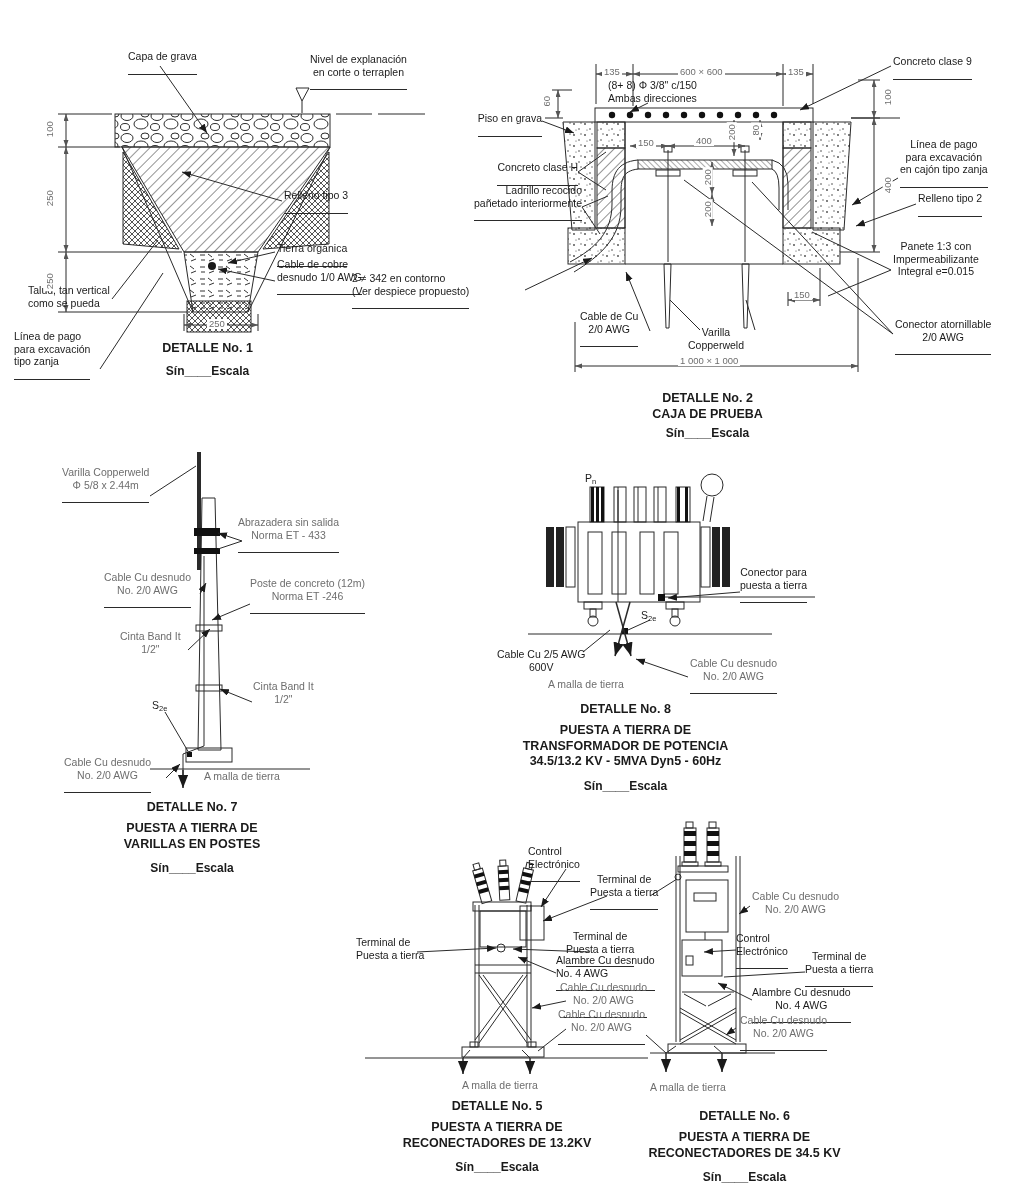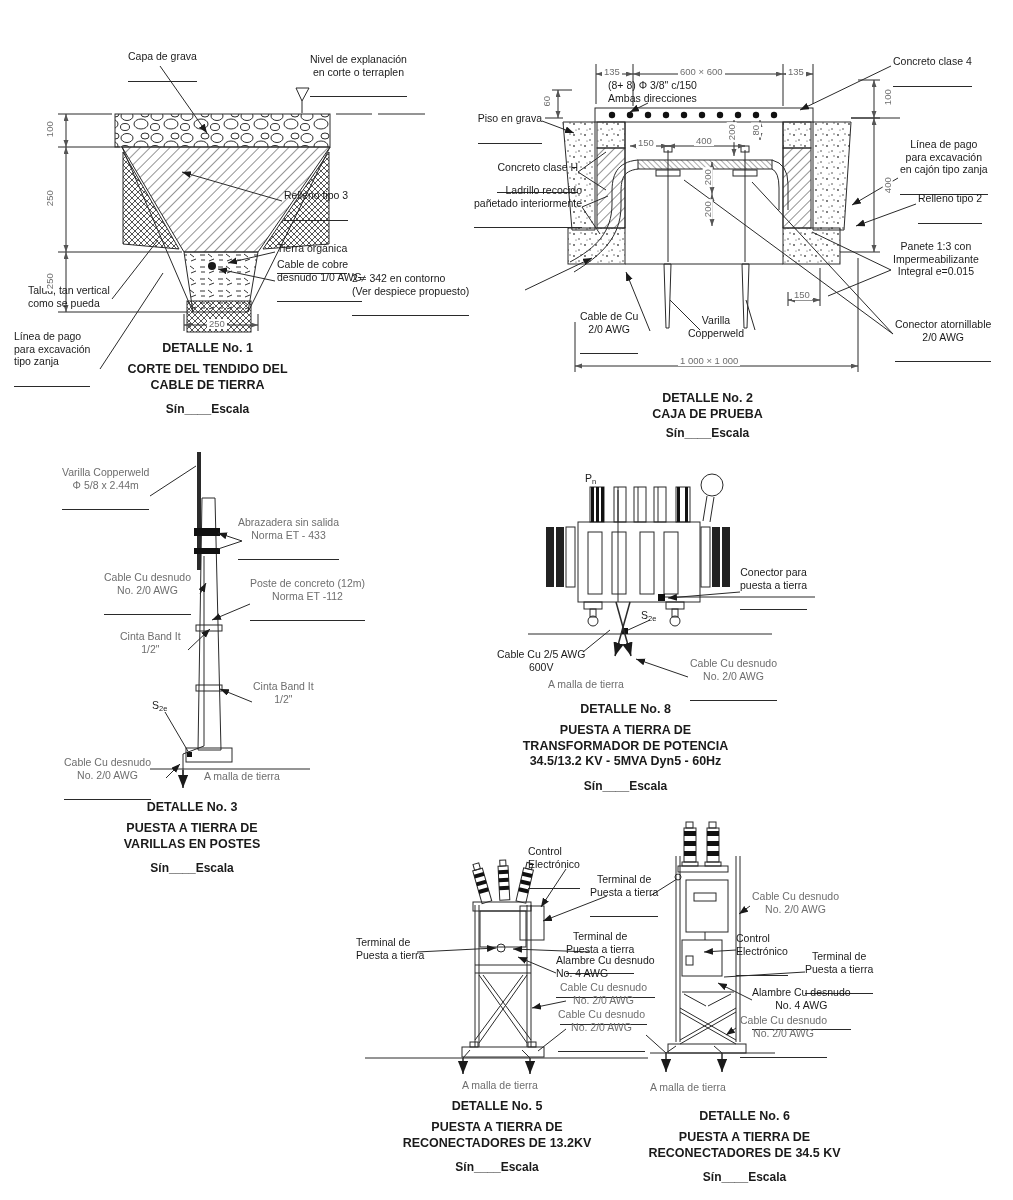--- a/index.html
+++ b/index.html
@@ -7,21 +7,21 @@
     position:relative; width:1013px; height:1200px; overflow:hidden;
     font-family:"Liberation Sans", sans-serif; color:#1a1a1a; background:#fff;
   }
   svg.art { position:absolute; left:0; top:0; }
   .lbl {
     position:absolute; font-size:10.5px; line-height:1.2;
     white-space:pre-line; color:#1a1a1a;
   }
   .ctr { text-align:center; }
   .rt  { text-align:right; }
-  .ul  { border-bottom:1.2px solid #2a2a2a; padding-bottom:18px; }
+  .ul  { border-bottom:1.2px solid #2a2a2a; padding-bottom:11px; }
   .gray { color:#6e6e6e; }
   .dim {
     position:absolute; font-size:9.5px; color:#6e6e6e;
     background:#fff; padding:0 2px; line-height:1.1; white-space:nowrap;
   }
   .dimv { transform:rotate(-90deg); }
   .tblock { position:absolute; text-align:center; }
   .t1 { font-weight:700; font-size:12.5px; margin-bottom:7px; }
   .t2 { font-weight:700; font-size:12.5px; line-height:1.25; white-space:pre-line; }
   .t3 { font-size:12px; margin-top:9px; font-weight:600; }
@@ -385,35 +385,33 @@
 como se pueda</div>
 <div class="lbl ul" style="left:14px;top:330px">Línea de pago
 para excavación
 tipo zanja</div>
 <div class="dim dimv" style="left:40px;top:124px">100</div>
 <div class="dim dimv" style="left:40px;top:193px">250</div>
 <div class="dim dimv" style="left:40px;top:276px">250</div>
 <div class="dim" style="left:207px;top:319px">250</div>
 <div class="tblock" style="left:100px;top:341px;width:215px">
   <div class="t1">DETALLE No. 1</div>
-  <div class="t2">CORTE DEL TENDIDO DEL
-CABLE DE TIERRA</div>
   <div class="t3">Sín____Escala</div>
 </div>
 
-<div class="lbl ul" style="left:893px;top:55px">Concreto clase 4</div>
+<div class="lbl ul" style="left:893px;top:55px">Concreto clase 9</div>
 <div class="lbl ul rt" style="right:471px;top:112px">Piso en grava</div>
 <div class="lbl ul rt" style="right:435px;top:161px">Concreto clase H</div>
 <div class="lbl ul rt" style="right:431px;top:184px">Ladrillo recocido
 pañetado interiormente</div>
 <div class="lbl ul" style="left:352px;top:272px">2 ≠ 342 en contorno
 (Ver despiece propuesto)</div>
 <div class="lbl ul ctr" style="left:580px;top:310px">Cable de Cu
 2/0 AWG</div>
-<div class="lbl ctr" style="left:688px;top:314px">Varilla
+<div class="lbl ctr" style="left:688px;top:326px">Varilla
 Copperweld</div>
 <div class="lbl ul ctr" style="left:900px;top:138px">Línea de pago
 para excavación
 en cajón tipo zanja</div>
 <div class="lbl ul" style="left:918px;top:192px">Relleno tipo 2</div>
 <div class="lbl ctr" style="left:893px;top:240px">Panete 1:3 con
 Impermeabilizante
 Integral e=0.015</div>
 <div class="lbl ul ctr" style="left:895px;top:318px">Conector atornillable
 2/0 AWG</div>
@@ -439,31 +437,31 @@
   <div class="t3" style="margin-top:3px">Sín____Escala</div>
 </div>
 
 <div class="lbl ul ctr gray" style="left:62px;top:466px">Varilla Copperweld
 Φ 5/8 x 2.44m</div>
 <div class="lbl ul ctr gray" style="left:238px;top:516px">Abrazadera sin salida
 Norma ET - 433</div>
 <div class="lbl ul ctr gray" style="left:104px;top:571px">Cable Cu desnudo
 No. 2/0 AWG</div>
 <div class="lbl ul ctr gray" style="left:250px;top:577px">Poste de concreto (12m)
-Norma ET -112</div>
+Norma ET -246</div>
 <div class="lbl ctr gray" style="left:120px;top:630px">Cinta Band It
 1/2"</div>
 <div class="lbl ctr gray" style="left:253px;top:680px">Cinta Band It
 1/2"</div>
 <div class="lbl" style="left:152px;top:699px"><span>S</span><span class="sub">2e</span></div>
 <div class="lbl ul ctr gray" style="left:64px;top:756px">Cable Cu desnudo
 No. 2/0 AWG</div>
 <div class="lbl gray" style="left:204px;top:770px">A malla de tierra</div>
 <div class="tblock" style="left:92px;top:800px;width:200px">
-  <div class="t1">DETALLE No. 3</div>
+  <div class="t1">DETALLE No. 7</div>
   <div class="t2">PUESTA A TIERRA DE
 VARILLAS EN POSTES</div>
   <div class="t3">Sín____Escala</div>
 </div>
 
 <div class="lbl" style="left:585px;top:472px"><span>P</span><span class="sub">n</span></div>
 <div class="lbl ul ctr" style="left:740px;top:566px">Conector para
 puesta a tierra</div>
 <div class="lbl" style="left:641px;top:609px"><span>S</span><span class="sub">2e</span></div>
 <div class="lbl ctr" style="left:497px;top:648px">Cable Cu  2/5 AWG

